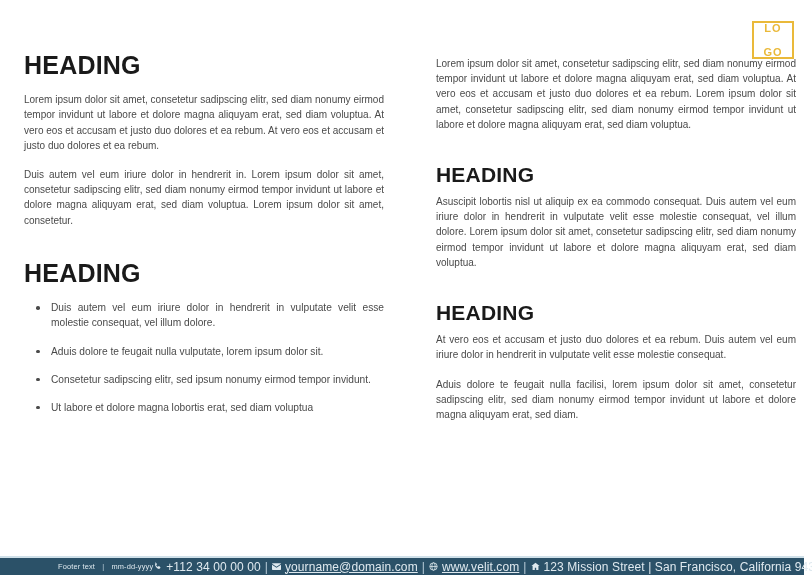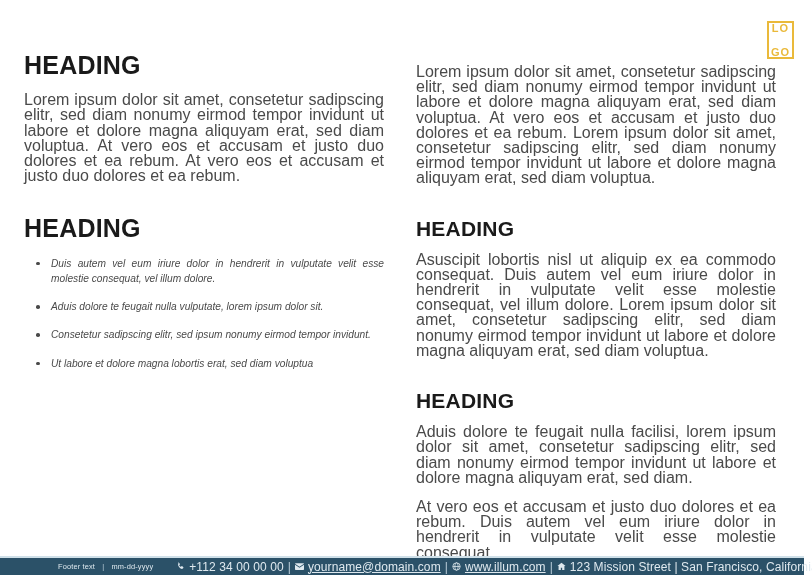--- a/index.html
+++ b/index.html
@@ -22,21 +22,21 @@
     background: #ffffff;
     display: flex;
     flex-direction: column;
   }
 
   
   .logo-area {
     position: absolute;
     top: 21px;
     right: 18px;
-    width: 27px;
+    width: 42px;
     height: 38px;
     text-align: center;
   }
   .logo-box {
     width: 100%;
     height: 100%;
     box-sizing: border-box;
     border: 2px solid #eab93a;
     display: flex;
     flex-direction: column;
@@ -56,21 +56,21 @@
   .logo-row + .logo-row { margin-top: 13px; }
 
   
   .content {
     position: absolute;
     top: 52px;
     left: 0;
     right: 0;
     bottom: 20px;
     display: flex;
-    gap: 32px;
+    gap: 52px;
     padding: 0 24px;
     box-sizing: border-box;
   }
   .col {
     width: 360px;
     flex: 0 0 360px;
   }
 
   h1.heading {
     font-family: "Liberation Sans", "DejaVu Sans", sans-serif;
@@ -80,33 +80,32 @@
     color: #1a1a1a;
     margin: 0 0 14px 0;
     line-height: 1.05;
   }
   .col-right h1.heading {
     font-size: 21px;
     margin: 0 0 8px 0;
   }
 
   p.para {
-    font-size: 16px;
+    font-size: 10px;
     line-height: 15.2px;
     color: #4a4a4a;
     text-align: justify;
-    margin: 12px 0 14px 0;
+    margin: 4px 0 14px 0;
   }
   p.para:last-child { margin-bottom: 0; }
 
   ul.bullets {
     list-style: none;
     margin: 2px 0 0 0;
     padding: 0;
-    font-style: italic;
   }
   ul.bullets li {
     position: relative;
     padding-left: 27px;
     font-size: 10.2px;
     line-height: 15.2px;
     color: #4a4a4a;
     text-align: justify;
     margin-bottom: 13px;
   }
@@ -130,21 +129,20 @@
     left: 0;
     right: 8px;
     bottom: 0;
     height: 19px;
     background: #2b5168;
     border-top: 2px solid #cfe0e9;
     display: flex;
     align-items: center;
     box-sizing: border-box;
     padding: 0 10px;
-    gap: 23px;
   }
   .footer-left {
     flex: 0 0 auto;
     margin-left: 48px;
     color: #dfe9ef;
     font-size: 7.4px;
     letter-spacing: 0.15px;
     white-space: nowrap;
   }
   .footer-left .sep { padding: 0 5px; color: #b9ccd8; }
@@ -182,39 +180,40 @@
       <span class="logo-row">LO</span>
       <span class="logo-row">GO</span>
     </div>
   </div>
 
   <div class="content">
 
     <div class="col col-left">
       <h1 class="heading">HEADING</h1>
       <p class="para">Lorem ipsum dolor sit amet, consetetur sadipscing elitr, sed diam nonumy eirmod tempor invidunt ut labore et dolore magna aliquyam erat, sed diam voluptua. At vero eos et accusam et justo duo dolores et ea rebum. At vero eos et accusam et justo duo dolores et ea rebum.</p>
+      <p class="para">Duis autem vel eum iriure dolor in hendrerit in. Lorem ipsum dolor sit amet, consetetur sadipscing elitr, sed diam nonumy eirmod tempor invidunt ut labore et dolore magna aliquyam erat, sed diam voluptua. Lorem ipsum dolor sit amet, consetetur.</p>
       <div class="spacer-block"></div>
       <h1 class="heading">HEADING</h1>
       <ul class="bullets">
         <li>Duis autem vel eum iriure dolor in hendrerit in vulputate velit esse molestie consequat, vel illum dolore.</li>
         <li>Aduis dolore te feugait nulla vulputate, lorem ipsum dolor sit.</li>
         <li>Consetetur sadipscing elitr, sed ipsum nonumy eirmod tempor invidunt.</li>
         <li>Ut labore et dolore magna lobortis erat, sed diam voluptua</li>
       </ul>
     </div>
 
     <div class="col col-right">
       <p class="para">Lorem ipsum dolor sit amet, consetetur sadipscing elitr, sed diam nonumy eirmod tempor invidunt ut labore et dolore magna aliquyam erat, sed diam voluptua. At vero eos et accusam et justo duo dolores et ea rebum. Lorem ipsum dolor sit amet, consetetur sadipscing elitr, sed diam nonumy eirmod tempor invidunt ut labore et dolore magna aliquyam erat, sed diam voluptua.</p>
       <div class="spacer-block"></div>
       <h1 class="heading">HEADING</h1>
       <p class="para">Asuscipit lobortis nisl ut aliquip ex ea commodo consequat. Duis autem vel eum iriure dolor in hendrerit in vulputate velit esse molestie consequat, vel illum dolore. Lorem ipsum dolor sit amet, consetetur sadipscing elitr, sed diam nonumy eirmod tempor invidunt ut labore et dolore magna aliquyam erat, sed diam voluptua.</p>
       <div class="spacer-block"></div>
       <h1 class="heading">HEADING</h1>
+      <p class="para">At vero eos et accusam et justo duo dolores et ea rebum. Duis autem vel eum iriure dolor in hendrerit in vulputate velit esse molestie consequat.</p>
       <p class="para">Aduis dolore te feugait nulla facilisi, lorem ipsum dolor sit amet, consetetur sadipscing elitr, sed diam nonumy eirmod tempor invidunt ut labore et dolore magna aliquyam erat, sed diam.</p>
-      <p class="para">At vero eos et accusam et justo duo dolores et ea rebum. Duis autem vel eum iriure dolor in hendrerit in vulputate velit esse molestie consequat.</p>
     </div>
   </div>
 
   <div class="footer">
 
     <div class="footer-left">
       <span>Footer text</span>
       <span class="sep">|</span>
       <span>mm-dd-yyyy</span>
     </div>
@@ -243,21 +242,21 @@
       <span class="fsep">|</span>
 
       <span class="fitem">
         <span class="fico">
           <svg width="9" height="9" viewBox="0 0 16 16" fill="none" stroke="currentColor" stroke-width="1.4">
             <circle cx="8" cy="8" r="6.6"></circle>
             <ellipse cx="8" cy="8" rx="3" ry="6.6"></ellipse>
             <line x1="1.6" y1="8" x2="14.4" y2="8"></line>
           </svg>
         </span>
-        <a class="flink" href="#">www.illum.com</a>
+        <a class="flink" href="#">www.velit.com</a>
       </span>
       <span class="fsep">|</span>
 
       <span class="fitem">
         <span class="fico">
           <svg width="9" height="9" viewBox="0 0 16 16" fill="currentColor">
             <path d="M8 1.2 0.8 7.2h2v7h4v-4.2h2.4v4.2h4v-7h2L8 1.2z"></path>
           </svg>
         </span>
         <span>123 Mission Street | San Francisco, California 94301</span>

